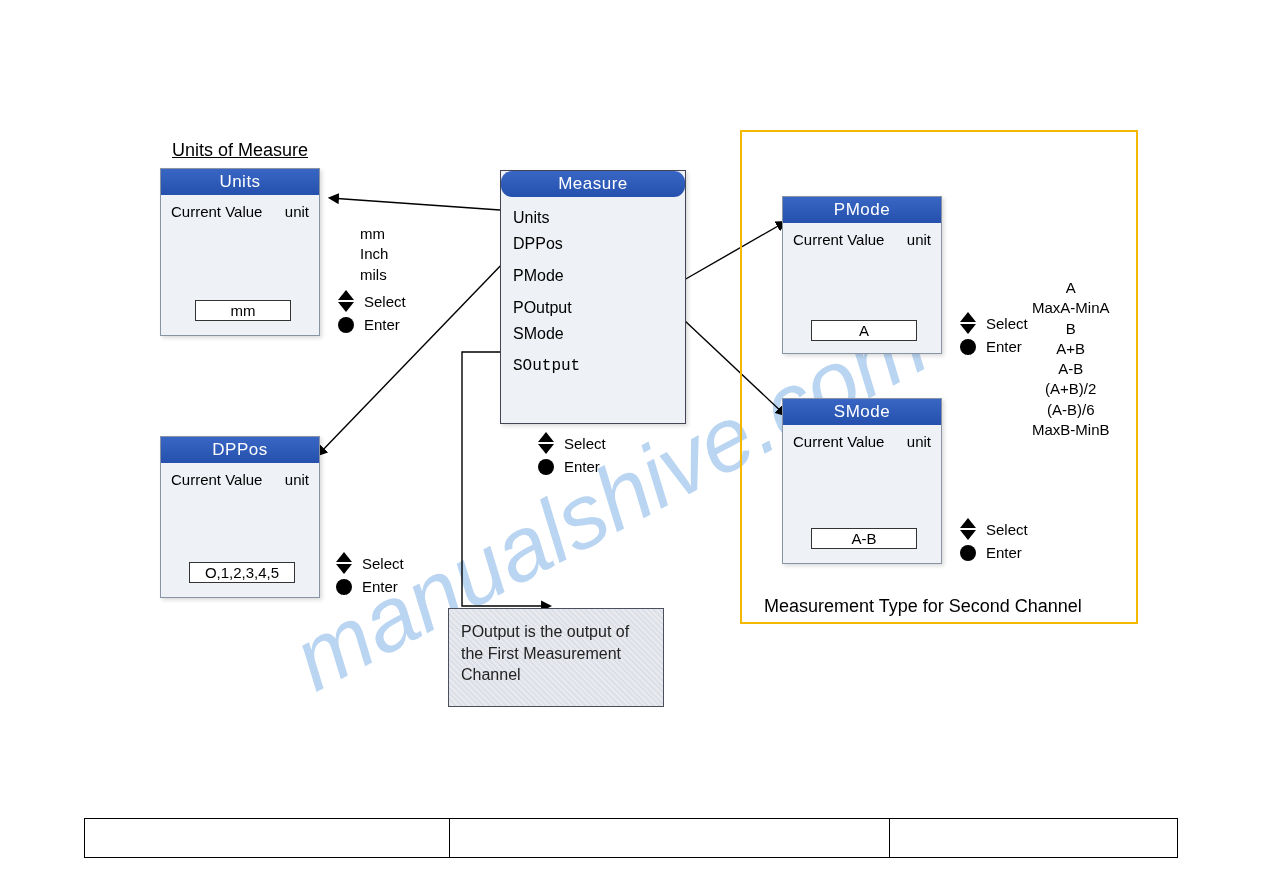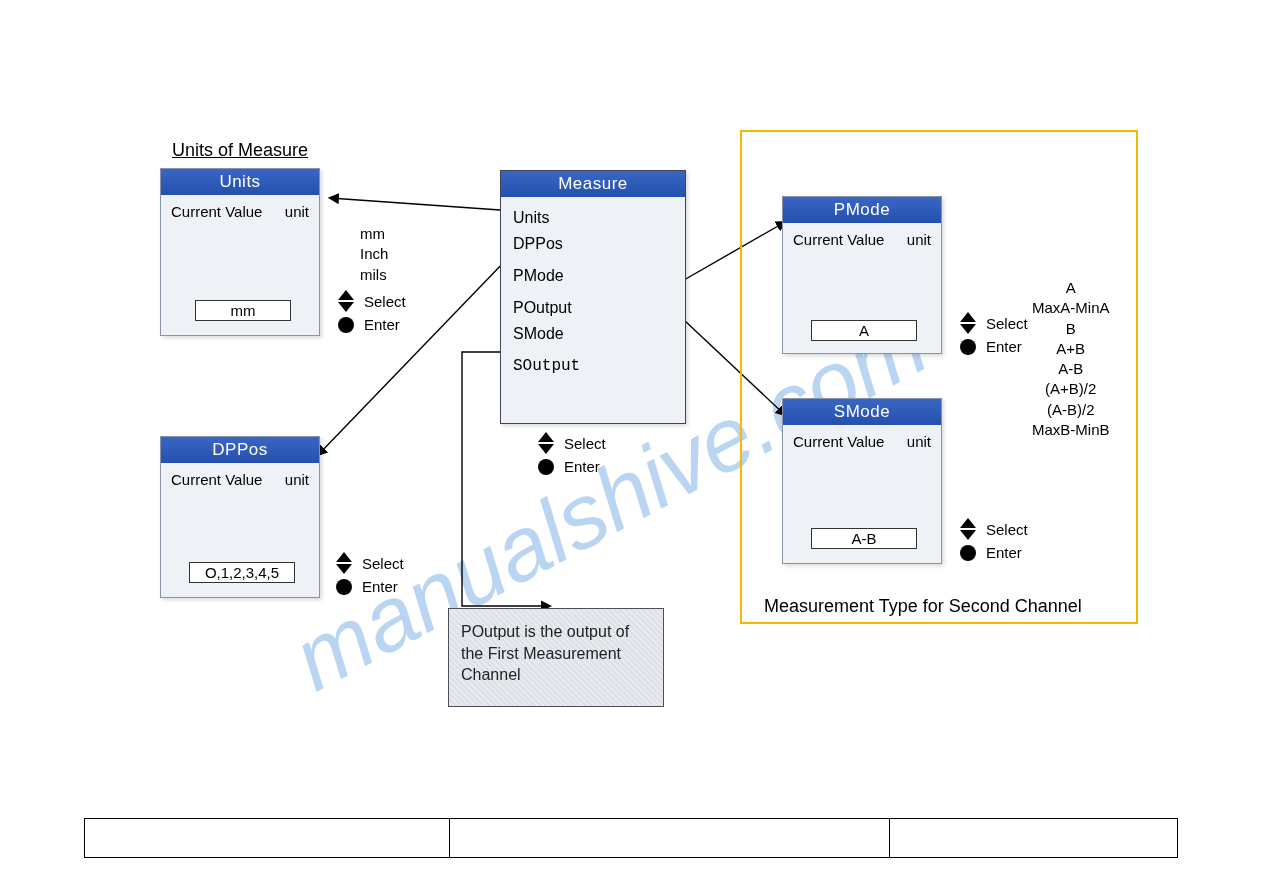--- a/index.html
+++ b/index.html
@@ -49,20 +49,21 @@
     box-shadow: 2px 2px 4px rgba(0,0,0,0.15);
   }
   .menu .hdr {
     background: linear-gradient(#3966c4, #2550ad);
     color: #fff;
     text-align: center;
     font-size: 17px;
     padding: 3px 0;
     margin: 0 0 8px 0;
     letter-spacing: 0.5px;
+    border-radius: 11px;
   }
   .menu .item {
     font-size: 16px;
     padding: 4px 12px;
   }
   .controls {
     position: absolute;
     font-size: 15px;
   }
   .controls .row { display: flex; align-items: center; margin-bottom: 4px; }
@@ -246,21 +247,21 @@
       <span>Enter</span>
     </div>
   </div>
   <div class="opts" style="left:1032px; top:278px;">
     <div>A</div>
     <div>MaxA-MinA</div>
     <div>B</div>
     <div>A+B</div>
     <div>A-B</div>
     <div>(A+B)/2</div>
-    <div>(A-B)/2</div>
+    <div>(A-B)/6</div>
     <div>MaxB-MinB</div>
   </div>
 
   <div class="panel" style="left:782px; top:398px; width:160px; height:166px;">
     <div class="hdr">SMode</div>
     <div class="cv">
       <span>Current Value</span>
       <span>unit</span>
     </div>
     <div class="valbox" style="left:28px; bottom:14px; width:106px;">A-B</div>

